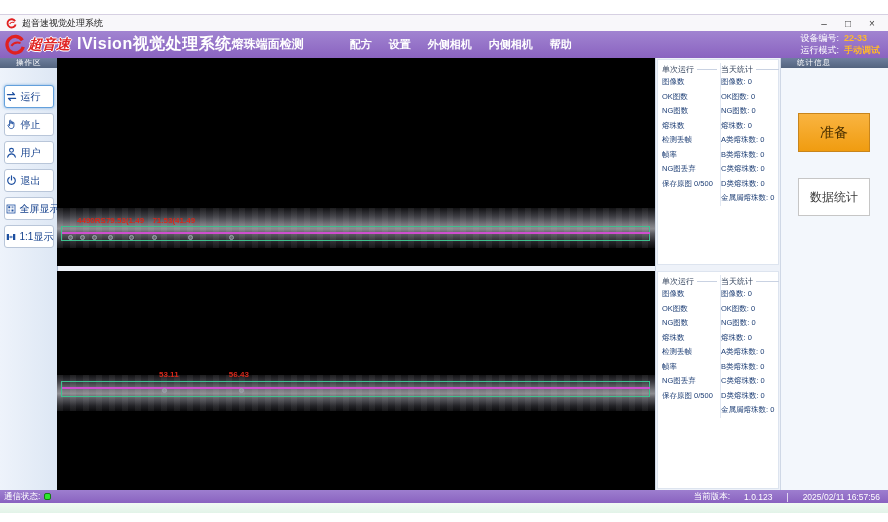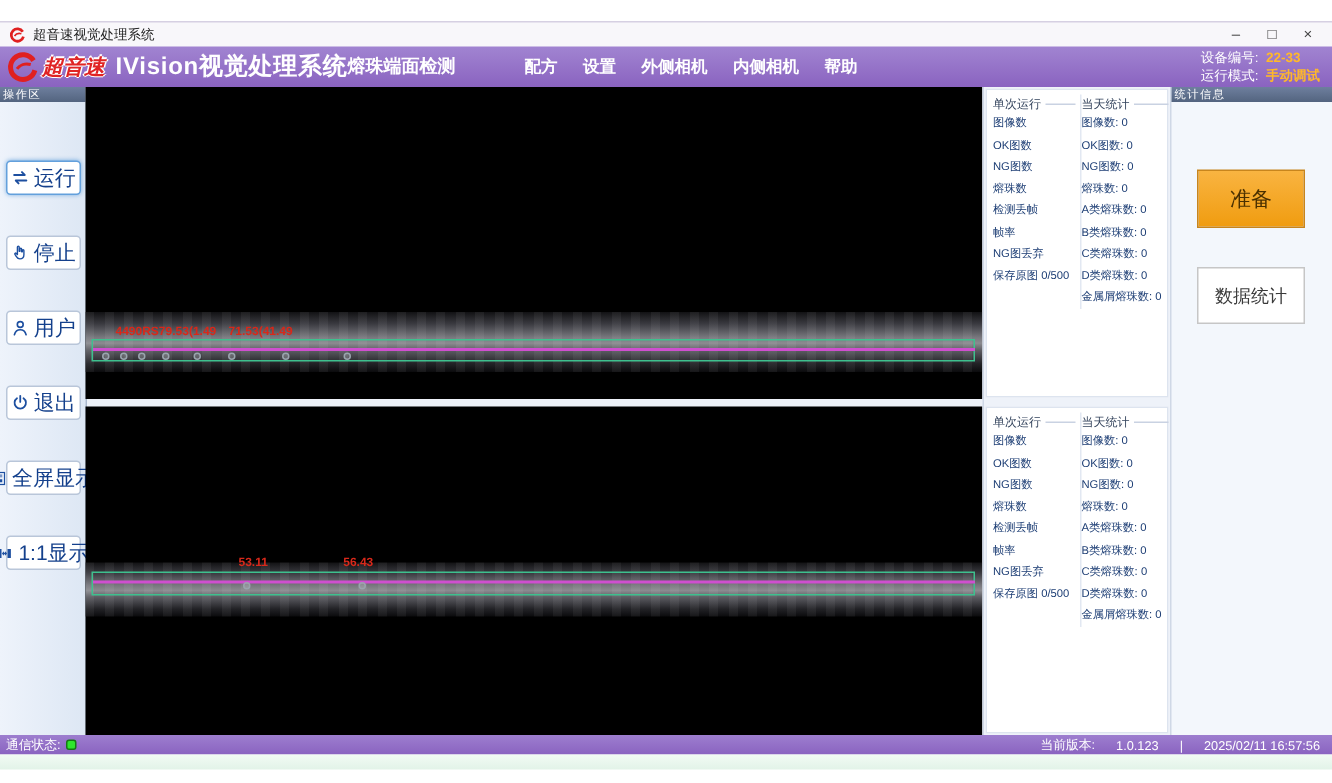--- a/index.html
+++ b/index.html
@@ -29,26 +29,26 @@
                display:grid;grid-template-columns:auto auto;column-gap:5px;text-align:right;}
   .device-info .val{color:#ffb82a;font-weight:bold;text-align:left;}
 
   
   .main{left:0;top:58px;width:888px;height:432px;background:#edf1f8;}
 
   
   .sidebar{left:0;top:0;width:57px;height:432px;background:linear-gradient(90deg,#eef3fb,#dde7f4);
            border-right:1px solid #aab8cd;}
   .panel-header{height:10px;background:linear-gradient(#6e7f9e,#53647f);color:#fff;font-size:7.5px;
-                line-height:10px;padding-left:2px;letter-spacing:1px;}
+                line-height:10px;padding-left:16px;letter-spacing:1px;}
   .op-buttons{position:absolute;left:0;top:27px;width:57px;display:flex;flex-direction:column;
               align-items:center;gap:5px;}
   .op-btn{width:50px;height:23px;background:#fff;border:1px solid #b9c6d9;border-radius:3px;
-          display:flex;align-items:center;justify-content:center;gap:3px;color:#14408c;font-size:14px;
-          white-space:nowrap;cursor:default;box-sizing:border-box;margin-top:22px;}
+          display:flex;align-items:center;justify-content:flex-start;gap:3px;color:#14408c;font-size:10px;
+          white-space:nowrap;cursor:default;box-sizing:border-box;}
   .op-btn.active{border:1px solid #63a0dc;box-shadow:0 0 3px rgba(99,160,220,.8);}
   .op-btn svg{flex:0 0 auto;}
 
   
   .image-area{left:57px;top:0;width:674px;height:432px;}
   .cam{position:absolute;left:0;width:598px;background:#000;overflow:hidden;}
   .cam1{top:0;height:208px;}
   .cam2{top:213px;height:219px;}
   .strip{position:absolute;left:0;width:598px;
     background:

